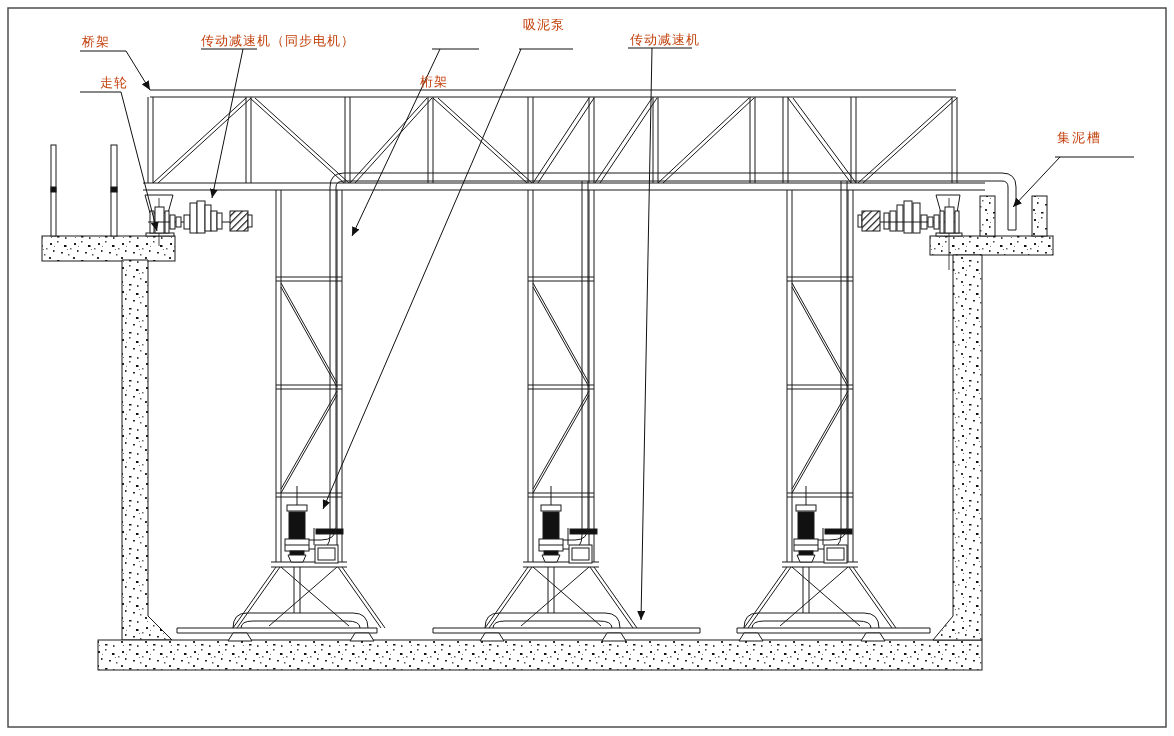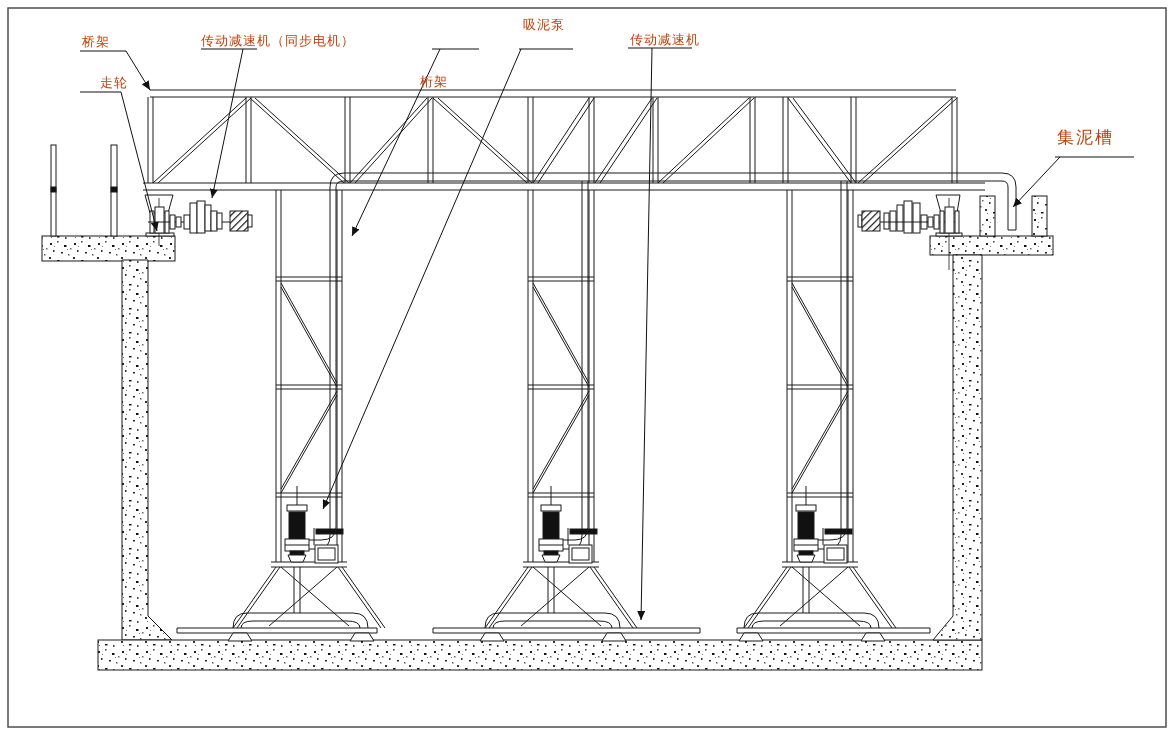--- a/index.html
+++ b/index.html
@@ -14,21 +14,21 @@
   .lbl{
     position:absolute;color:#c2410c;font-size:13px;line-height:14px;
     white-space:nowrap;letter-spacing:1px;
   }
   .lbl-bridge{left:82px;top:35px;}
   .lbl-wheel{left:100px;top:76px;}
   .lbl-drive{left:188px;top:34px;margin-left:13px;}
   .lbl-truss{left:420px;top:35px;margin-top:40px;}
   .lbl-pump{left:523px;top:18px;}
   .lbl-scraper{left:630px;top:33px;}
-  .lbl-trough{left:1057px;top:131px;font-size:17px;letter-spacing:2px;}
+  .lbl-trough{left:1057px;top:131px;font-size:13px;letter-spacing:2px;}
 </style>
 </head>
 <body>
 
 <div class="stage">
 
 <svg width="1174" height="736" viewBox="0 0 1174 736">
   <defs>
     <pattern id="speckle" width="24" height="24" patternUnits="userSpaceOnUse">
       <rect width="24" height="24" fill="#ffffff"></rect>

